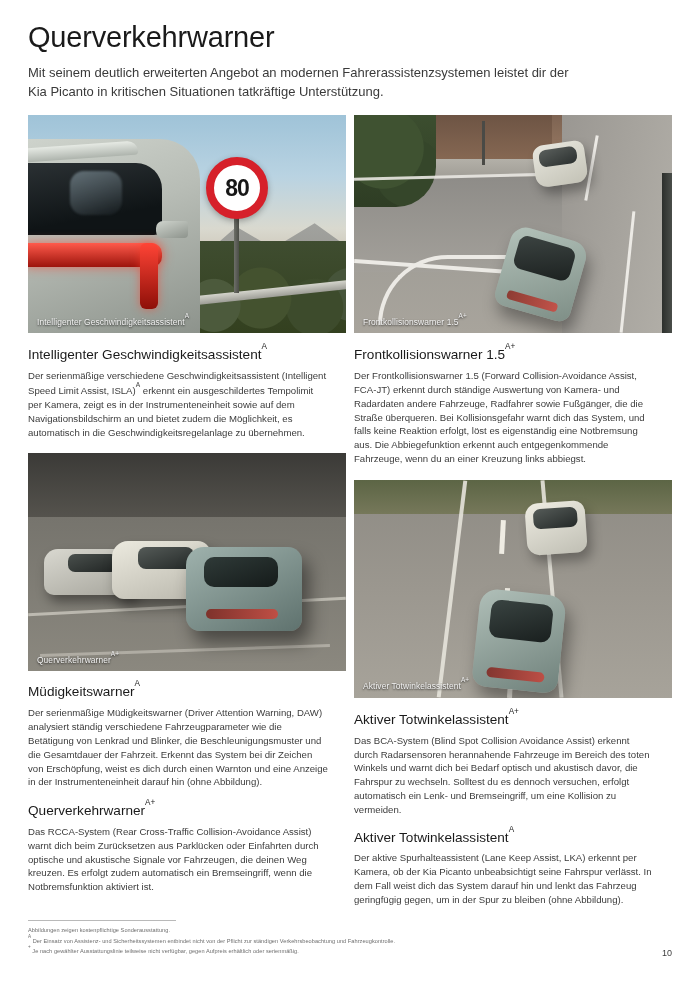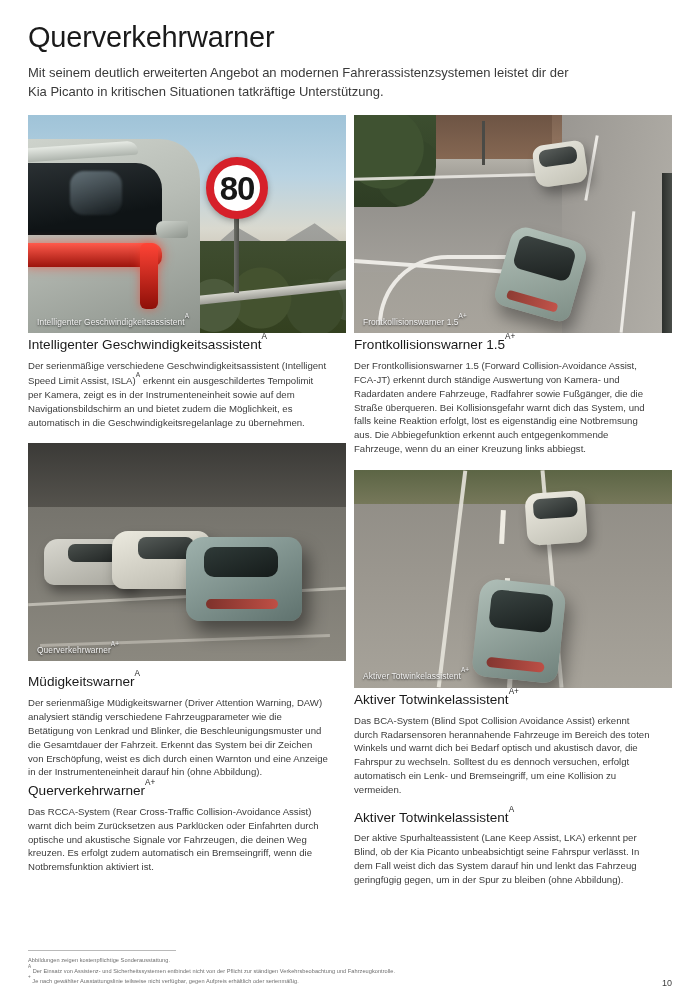--- a/index.html
+++ b/index.html
@@ -153,21 +153,21 @@
   .sc1 .sign {
     position:absolute; left:178px; top:42px; width:62px; height:62px;
     border-radius: 50%;
     background: #ffffff;
     border: 8px solid #d6202a;
     box-sizing: border-box;
     display:flex; align-items:center; justify-content:center;
     box-shadow: 0 2px 6px rgba(0,0,0,.3);
   }
   .sc1 .sign span {
-    font-size: 33px;
+    font-size: 23px;
     font-weight: 700;
     color: #171717;
     letter-spacing: -1px;
     line-height: 1;
   }
 
   
   .sc2 { background: linear-gradient(180deg,#8c8a86 0%, #9c9a94 40%, #a8a49c 100%); }
   .sc2 .bld {
     position:absolute; left:58px; top:0; width:150px; height:52px;
@@ -363,21 +363,21 @@
     background: linear-gradient(160deg,#3a4442,#191f1e);
     border-radius: 10px;
   }
   .sc4 .carg .t {
     position:absolute; left:14px; bottom:10px; width:58px; height:10px;
     background: linear-gradient(90deg,#833630,#bd4f46);
     border-radius: 5px;
   }
 
   
-  .block { padding-top: 3px; }
+  .block { padding-top: 13px; }
   .block h2 {
     font-size: 13.6px;
     font-weight: 400;
     color: #1a1a1a;
     margin: 0 0 6px 0;
     line-height: 1.2;
   }
   .block h2 sup { font-size: 8.2px; top:-0.5em; position:relative; }
   .block p {
     font-size: 9.6px;
@@ -387,21 +387,21 @@
     max-width: 300px;
   }
   .block p sup { font-size: 6.6px; top:-0.5em; position:relative; }
 
   .block.tight { padding-top: 12px; }
 
   
   .footer {
     position: absolute;
     left: 28px;
-    bottom: 4px;
+    bottom: 34px;
     width: 644px;
   }
   .rule {
     width: 148px;
     height: 1px;
     background: #b9b9b9;
     margin-bottom: 5px;
   }
   .fn {
     font-size: 5.6px;
@@ -534,21 +534,21 @@
         <div class="caption"><span>Aktiver Totwinkelassistent</span><sup>A+</sup></div>
       </div>
 
       <div class="block">
         <h2><span>Aktiver Totwinkelassistent</span><sup>A+</sup></h2>
         <p>Das BCA-System (Blind Spot Collision Avoidance Assist) erkennt durch Radarsensoren herannahende Fahrzeuge im Bereich des toten Winkels und warnt dich bei Bedarf optisch und akustisch davor, die Fahrspur zu wechseln. Solltest du es dennoch versuchen, erfolgt automatisch ein Lenk- und Bremseingriff, um eine Kollision zu vermeiden.</p>
       </div>
 
       <div class="block tight">
         <h2><span>Aktiver Totwinkelassistent</span><sup>A</sup></h2>
-        <p>Der aktive Spurhalteassistent (Lane Keep Assist, LKA) erkennt per Blind, ob der Kia Picanto unbeabsichtigt seine Fahrspur verlässt. In dem Fall weist dich das System darauf hin und lenkt das Fahrzeug geringfügig gegen, um in der Spur zu bleiben (ohne Abbildung).</p>
+        <p>Der aktive Spurhalteassistent (Lane Keep Assist, LKA) erkennt per Kamera, ob der Kia Picanto unbeabsichtigt seine Fahrspur verlässt. In dem Fall weist dich das System darauf hin und lenkt das Fahrzeug geringfügig gegen, um in der Spur zu bleiben (ohne Abbildung).</p>
       </div>
 
     </div>
   </div>
 
   <div class="footer">
     <div class="rule"></div>
     <p class="fn">Abbildungen zeigen kostenpflichtige Sonderausstattung.</p>
     <p class="fn"><sup>A</sup><span> Der Einsatz von Assistenz- und Sicherheitssystemen entbindet nicht von der Pflicht zur ständigen Verkehrsbeobachtung und Fahrzeugkontrolle.</span></p>
     <p class="fn"><sup>+</sup><span> Je nach gewählter Ausstattungslinie teilweise nicht verfügbar, gegen Aufpreis erhältlich oder serienmäßig.</span></p>

